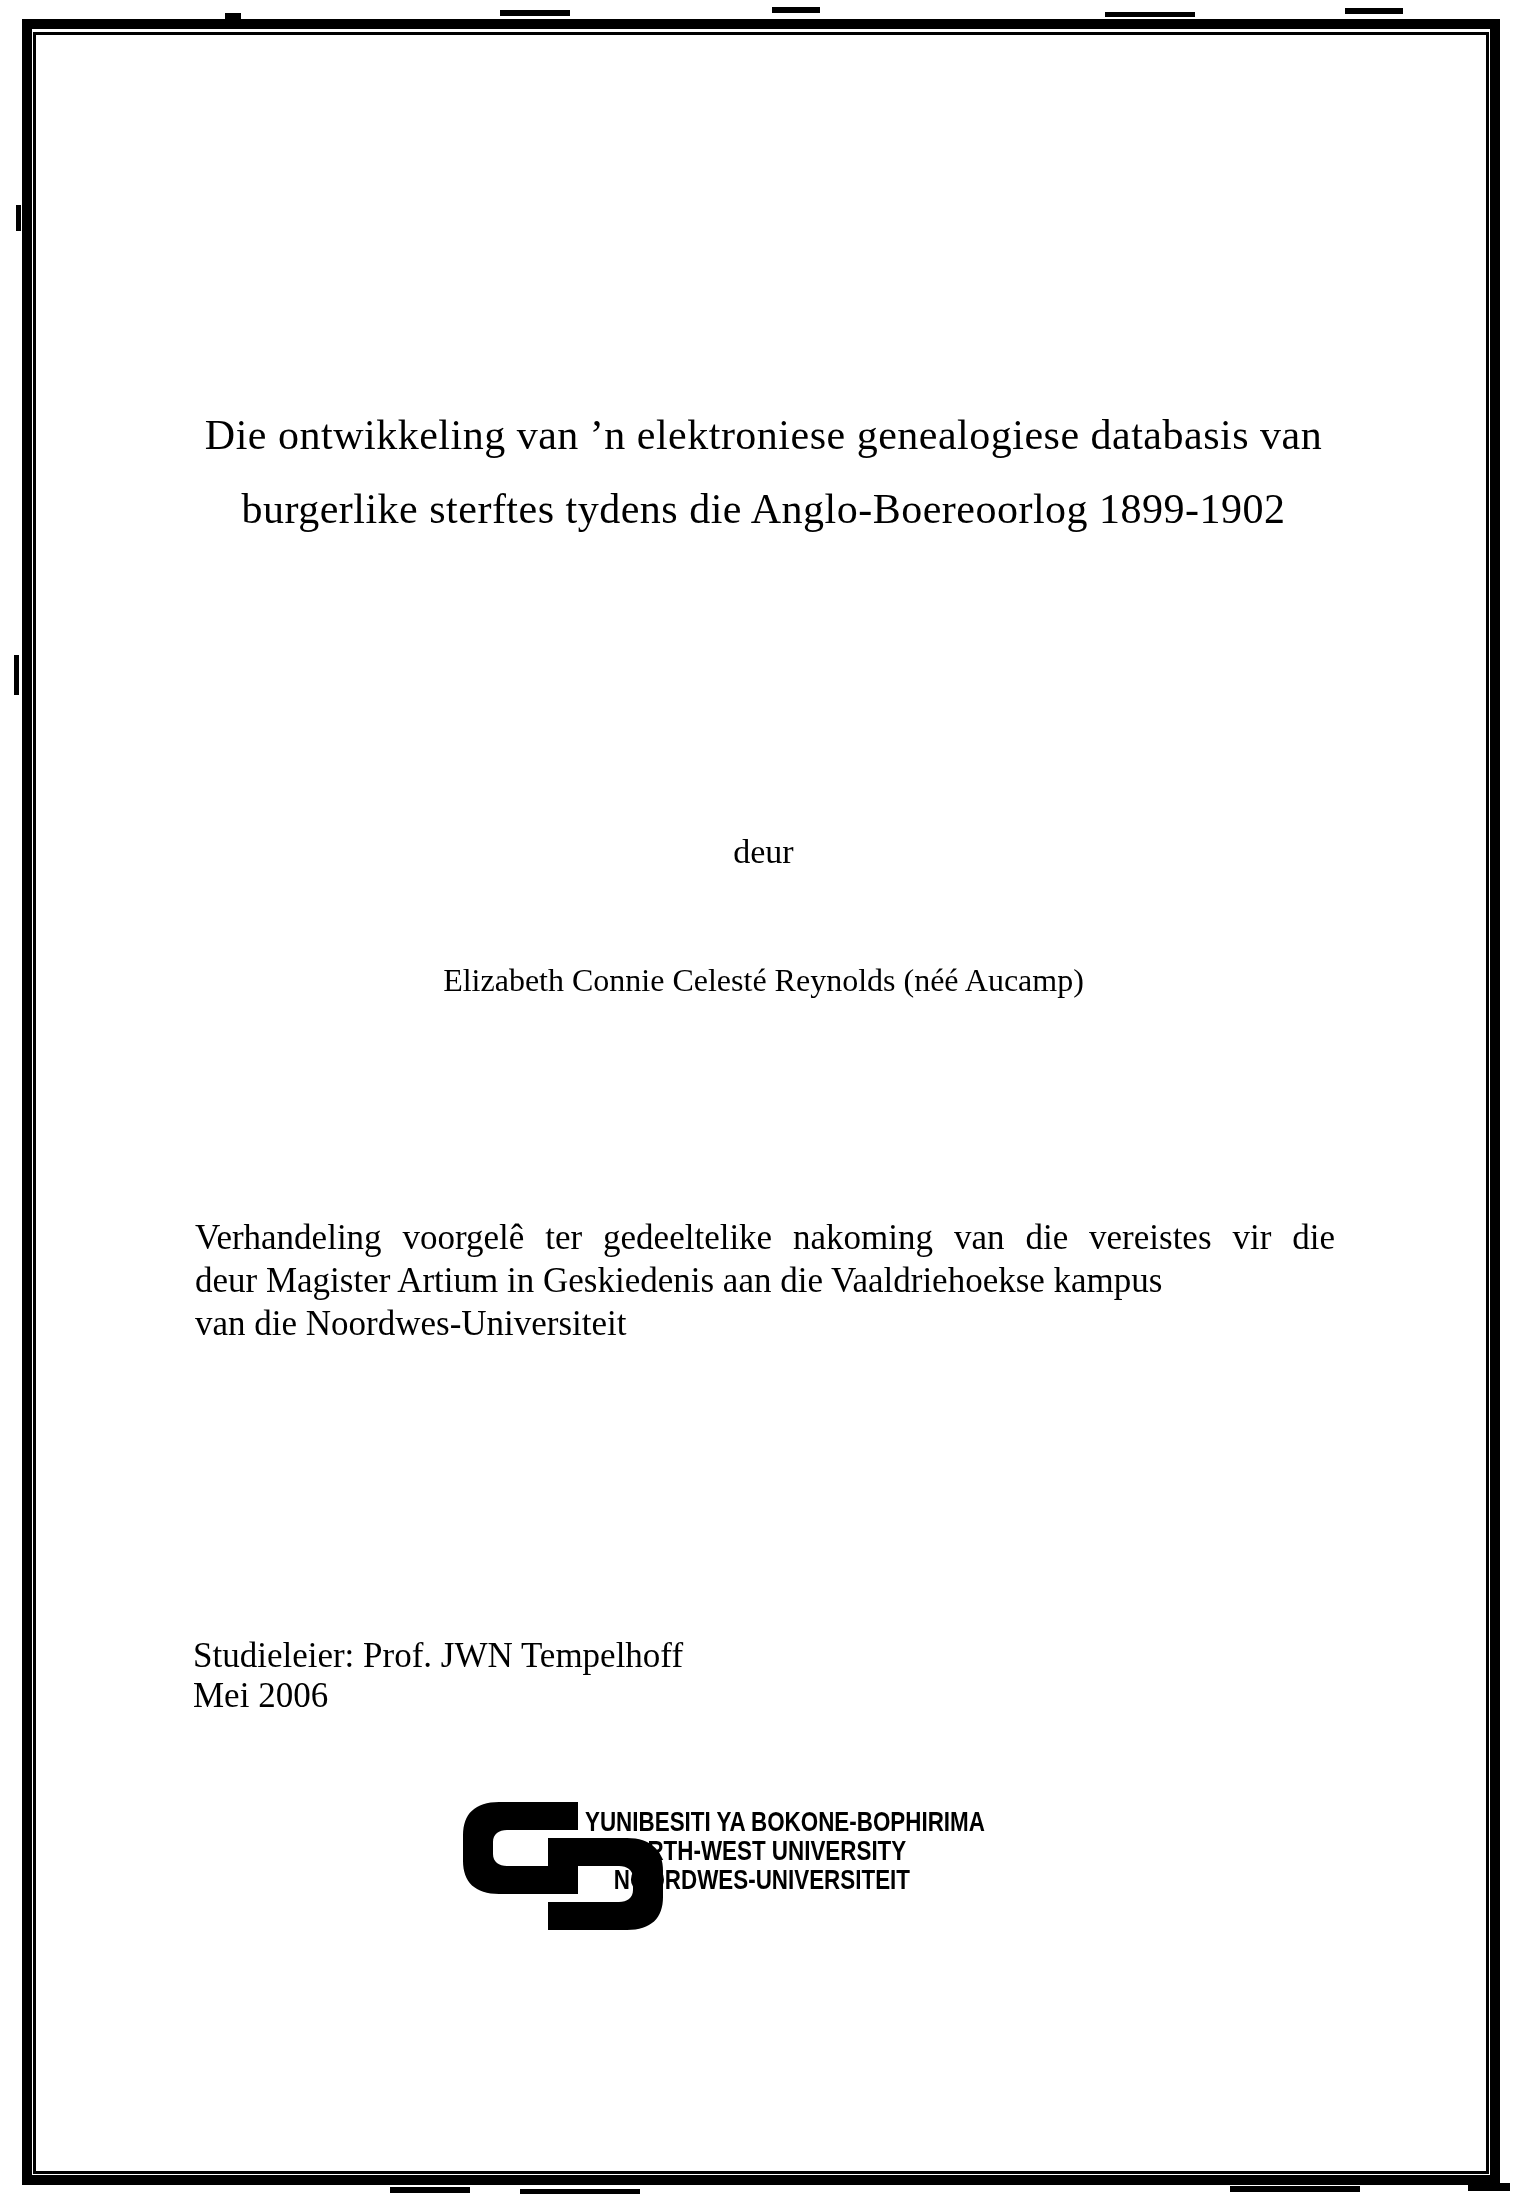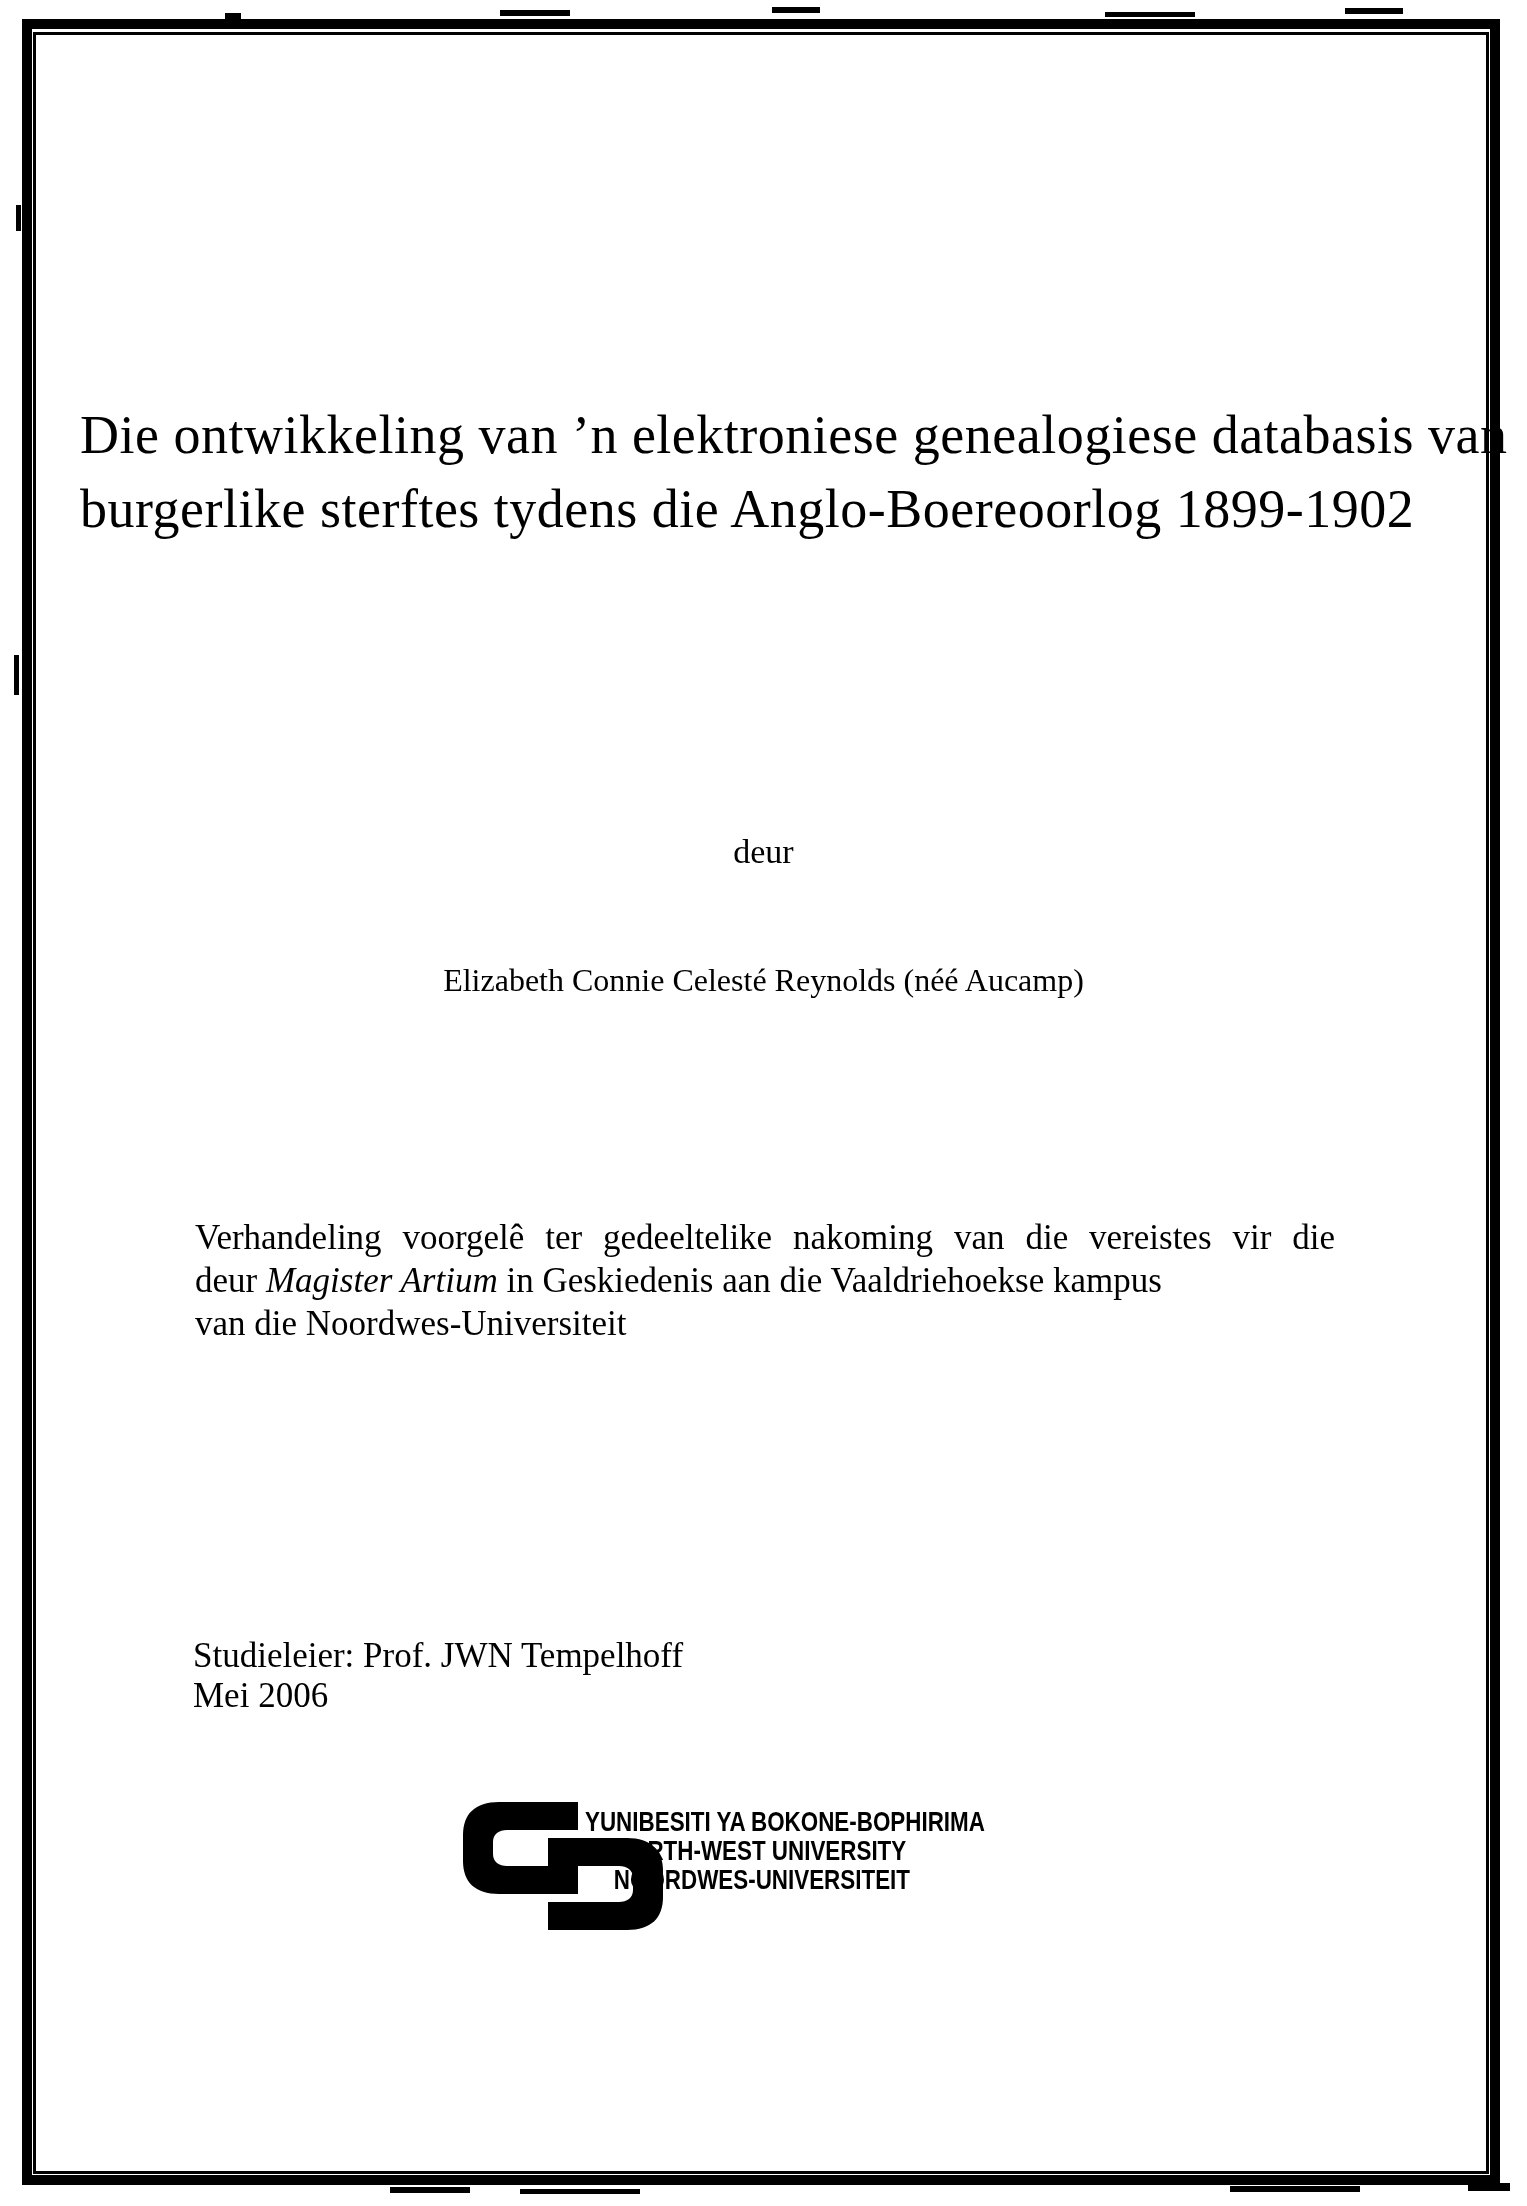--- a/index.html
+++ b/index.html
@@ -39,21 +39,22 @@
   .a6  { left: 16px;   top: 205px;  width: 5px;   height: 26px; }
   .a7  { left: 14px;   top: 655px;  width: 5px;   height: 40px; }
   .a8  { left: 390px;  top: 2187px; width: 80px;  height: 6px; }
   .a9  { left: 520px;  top: 2189px; width: 120px; height: 5px; }
   .a10 { left: 1230px; top: 2186px; width: 130px; height: 6px; }
   .a11 { left: 1468px; top: 2183px; width: 42px;  height: 8px; }
 
   .title-block {
     position: absolute;
     left: 80px; right: 80px; top: 398px;
-    font-size: 54px;
+    text-align: center;
+    font-size: 42px;
     line-height: 74px;
     letter-spacing: 0.5px;
     white-space: nowrap;
   }
   .byline {
     position: absolute;
     left: 0; right: 0; top: 832px;
     text-align: center;
     font-size: 34px;
     line-height: 40px;
@@ -69,21 +70,21 @@
     position: absolute;
     left: 195px; top: 1216px;
     width: 1140px;
     font-size: 35px;
     line-height: 43px;
   }
   .statement .just {
     text-align: justify;
     text-align-last: justify;
   }
-  .statement .italic { font-style: italic; }
+  .statement .italic { }
   .supervisor-block {
     position: absolute;
     left: 193px; top: 1636px;
     font-size: 35px;
     line-height: 40px;
   }
   .logo {
     position: absolute;
     left: 463px; top: 1802px;
     width: 660px; height: 130px;

